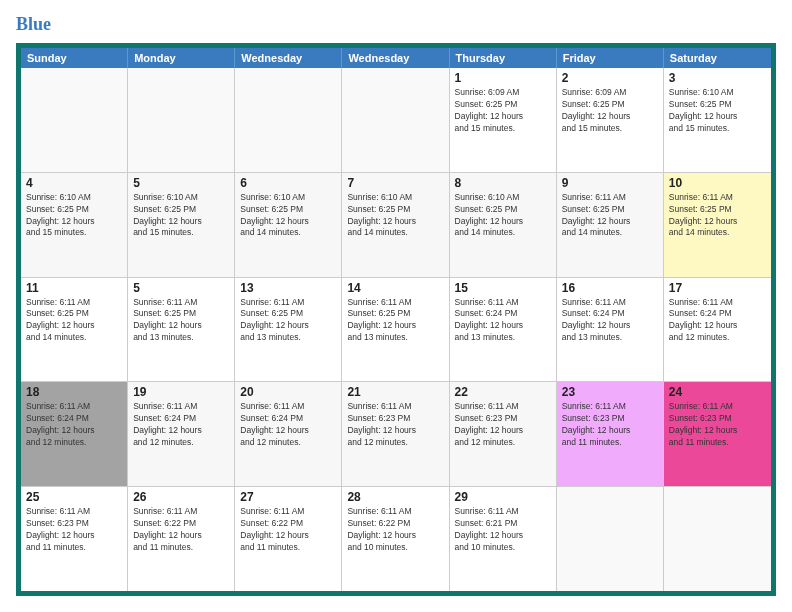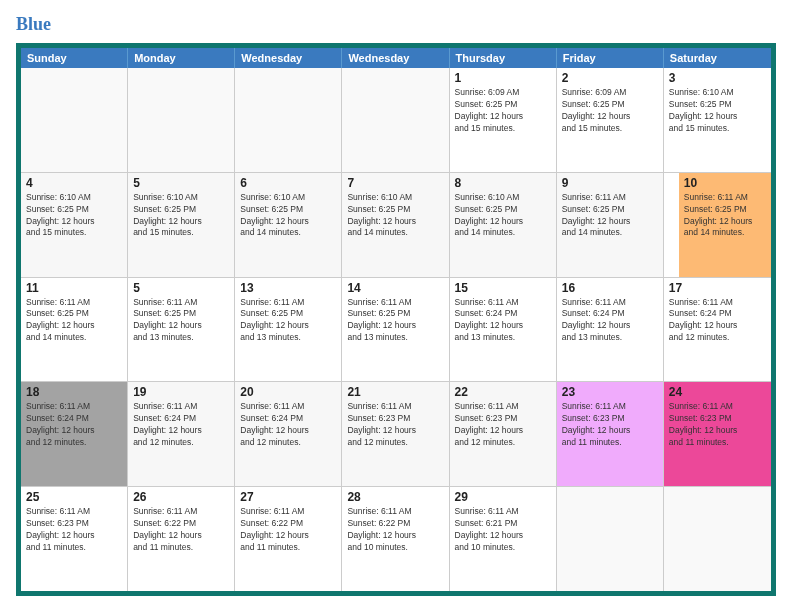--- a/index.html
+++ b/index.html
@@ -197,21 +197,21 @@
 Daylight: 12 hours
 and 14 minutes.</div>
           </div>
           <div class="cal-cell" style="background: rgb(247, 247, 247);">
             <div class="day-num">9</div>
             <div class="day-info" style="white-space: pre-line;">Sunrise: 6:11 AM
 Sunset: 6:25 PM
 Daylight: 12 hours
 and 14 minutes.</div>
           </div>
-          <div class="cal-cell" style="background: #fdba74; margin-left: 15px;">
+          <div class="cal-cell" style="background: #fef9c3;">
             <div class="day-num">10</div>
             <div class="day-info" style="white-space: pre-line;">Sunrise: 6:11 AM
 Sunset: 6:25 PM
 Daylight: 12 hours
 and 14 minutes.</div>
           </div>
         </div>
         <div class="cal-week">
           <div class="cal-cell">
             <div class="day-num">11</div>

